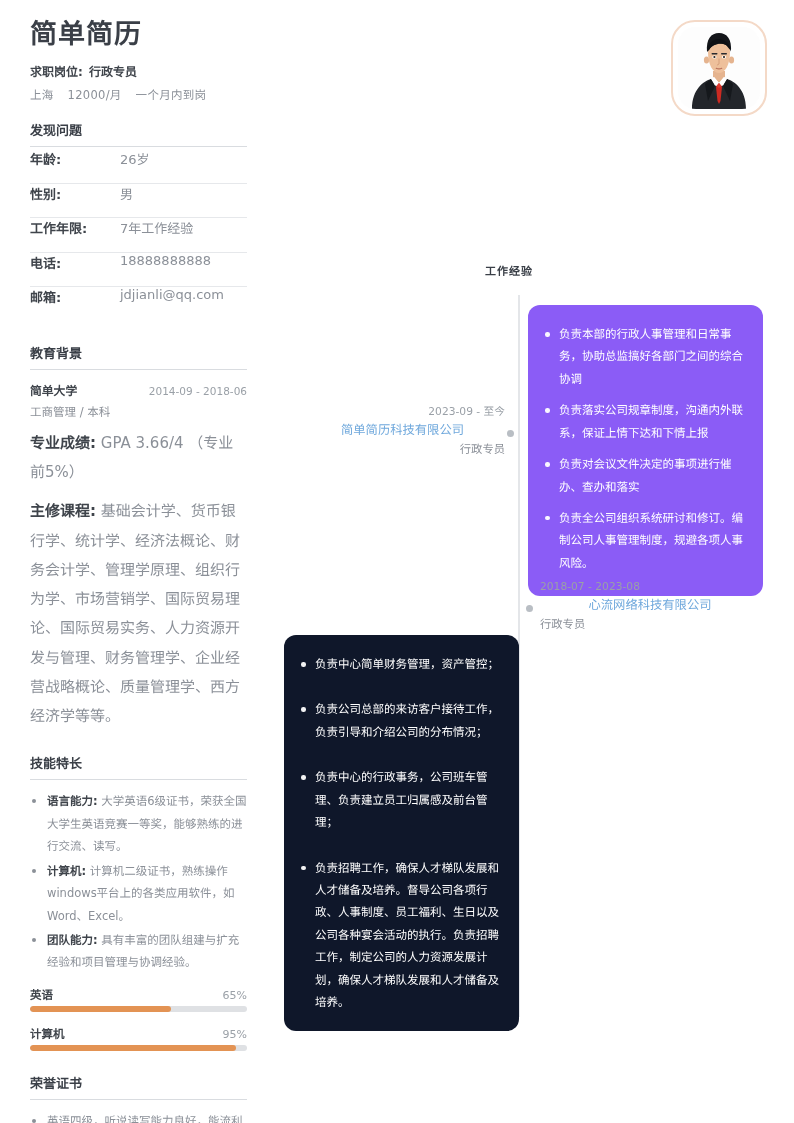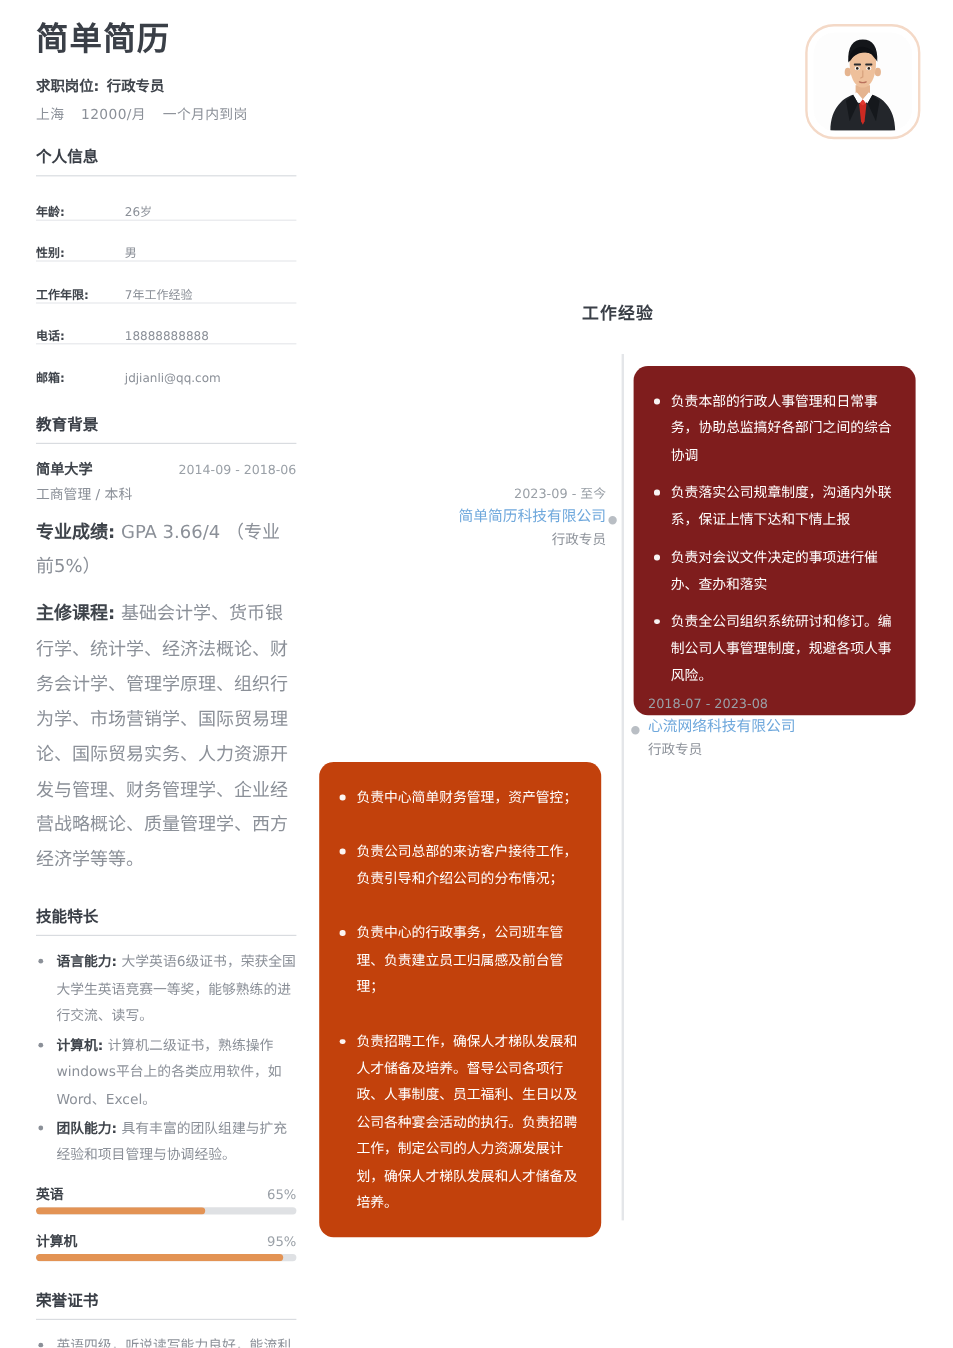--- a/index.html
+++ b/index.html
@@ -63,24 +63,25 @@
   .sec-rule {
     height: 1px;
     background: #d9dce0;
     margin-bottom: 2px;
   }
   .section { margin-bottom: 22px; }
 
   
   .info-row {
     display: flex;
-    align-items: flex-end;
+    align-items: flex-start;
     height: 33.5px;
     border-bottom: 1px solid #e6e8eb;
-    font-size: 10px;
+    font-size: 13px;
+    gap: 16px;
   }
   .info-row:last-child { border-bottom: none; }
   .info-label {
     width: 74px;
     font-weight: bold;
     color: #3f444b;
     flex: none;
   }
   .info-value {
     color: #8b9098;
@@ -208,22 +209,22 @@
     top: 9px;
     width: 4px;
     height: 4px;
     border-radius: 50%;
     background: #8b9098;
   }
 
   .exp-title {
     position: absolute;
     left: 485px;
-    top: 250px;
-    font-size: 14px;
+    top: 262px;
+    font-size: 11px;
     font-weight: bold;
     color: #3a3f47;
     letter-spacing: 1px;
   }
 
   .timeline-line {
     position: absolute;
     left: 518px;
     top: 295px;
     width: 2px;
@@ -237,21 +238,21 @@
     border-radius: 50%;
     background: #b9bec4;
     border: 2px solid #fff;
   }
   .tl-dot.d1 { left: 505px; top: 428px; }
   .tl-dot.d2 { left: 524px; top: 603px; }
 
   
   .job-block { position: absolute; }
   .job-block .j-date { font-size: 10.7px; color: #9aa0a7; line-height: 1.6; }
-  .job-block .j-company { font-size: 12.3px; color: #6fa8dc; line-height: 1.7; }
+  .job-block .j-company { font-size: 12.3px; color: #6fa8dc; line-height: 1.7; text-align: center; }
   .job-block .j-role { font-size: 11.3px; color: #8b9098; line-height: 1.6; }
 
   .job1-meta {
     left: 300px; top: 403px; width: 205px; text-align: right;
   }
   .job2-meta {
     left: 540px; top: 578px; width: 220px; text-align: left;
   }
 
   
@@ -274,29 +275,29 @@
     left: 4px;
     top: 9px;
     width: 4.5px;
     height: 4.5px;
     border-radius: 50%;
     background: #ffffff;
     opacity: 0.95;
   }
   .card-blue {
     left: 528px; top: 305px; width: 235px;
-    background: #7f1d1d;
+    background: #8b5cf6;
     padding: 18px 16px 18px 13px;
   }
   .card-blue li { margin-bottom: 9px; }
   .card-blue li:last-child { margin-bottom: 4px; }
 
   .card-teal {
-    left: 266px; top: 635px; width: 235px;
-    background: #c2410c;
+    left: 284px; top: 635px; width: 235px;
+    background: #0f172a;
     padding: 18px 16px 18px 13px;
   }
   .card-teal li { margin-bottom: 23px; }
   .card-teal li:last-child { margin-bottom: 0; }
 </style>
 </head>
 <body>
 
 <div class="page">
 
@@ -351,21 +352,21 @@
       <span class="jt-value">行政专员</span>
     </div>
 
     <div class="job-meta">
       <span>上海</span>
       <span>12000/月</span>
       <span>一个月内到岗</span>
     </div>
 
     <div class="section">
-      <div class="sec-title">个人信息</div>
+      <div class="sec-title">发现问题</div>
       <div class="sec-rule"></div>
 
       <div class="info-row">
         <span class="info-label">年龄:</span>
         <span class="info-value">26岁</span>
       </div>
       <div class="info-row">
         <span class="info-label">性别:</span>
         <span class="info-value">男</span>
       </div>

